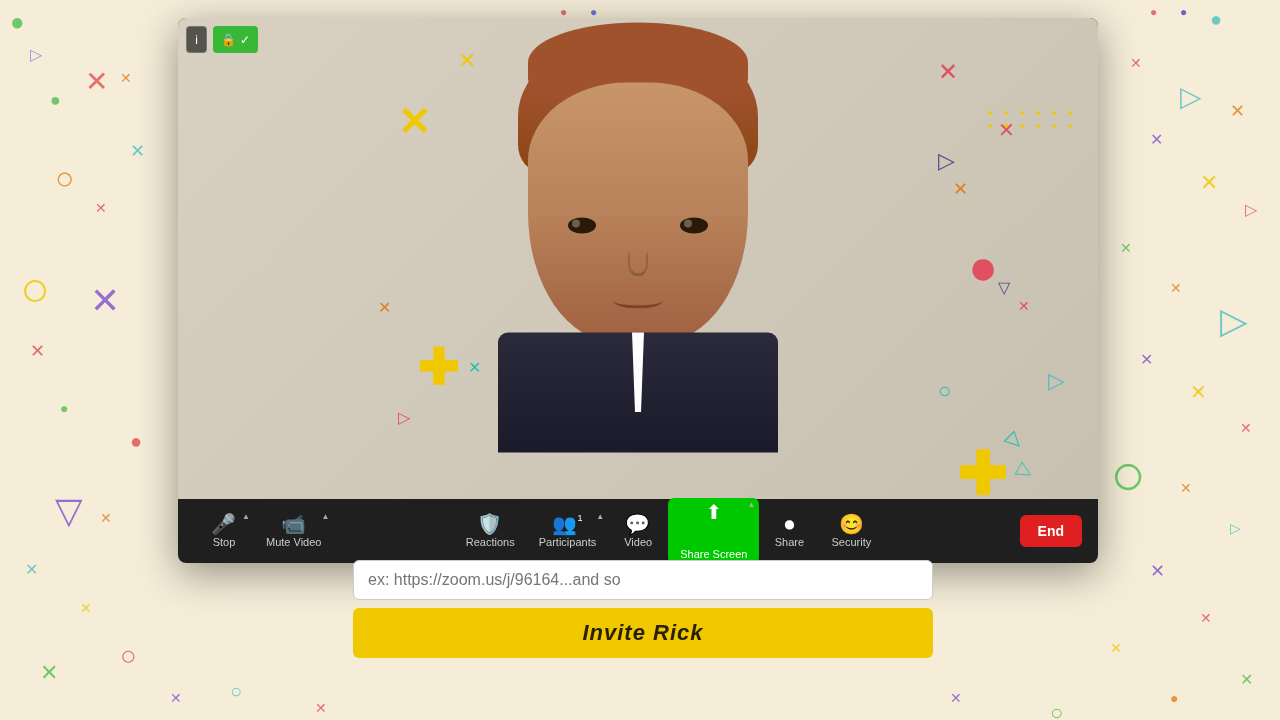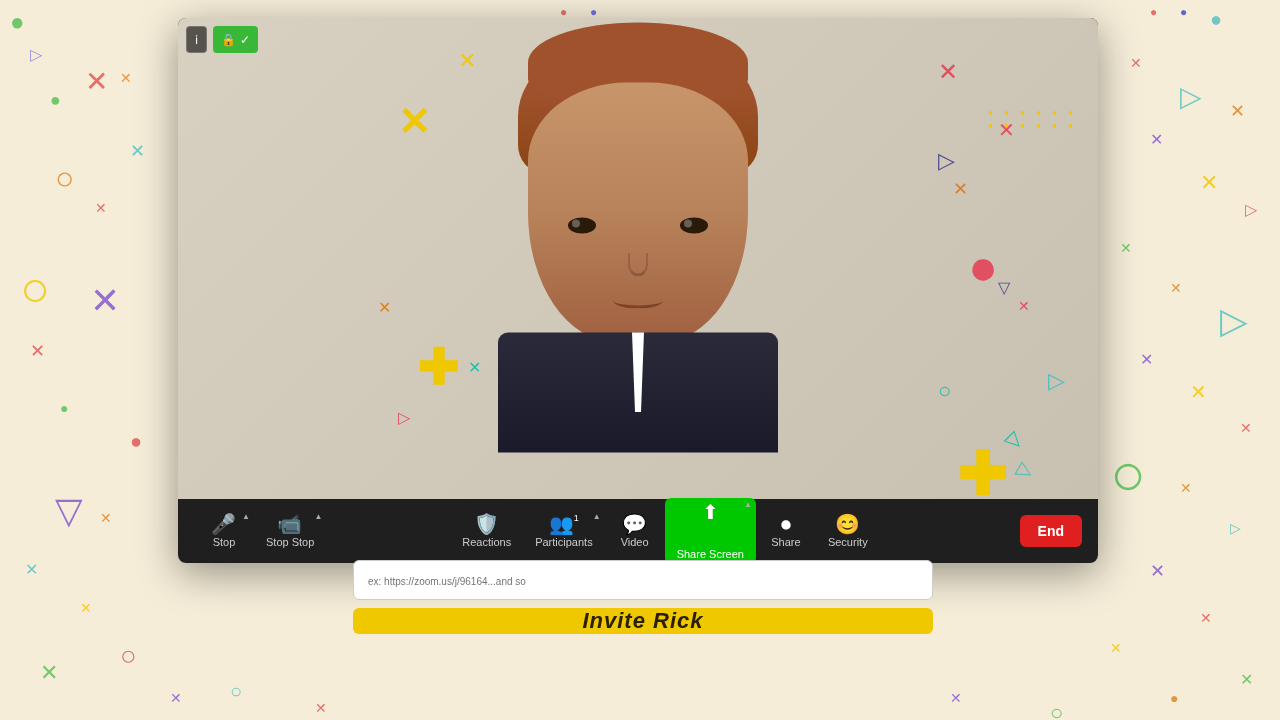--- a/index.html
+++ b/index.html
@@ -323,31 +323,31 @@
       border: 1px solid #ccc;
       border-radius: 6px;
       padding: 10px 14px;
       margin-bottom: 8px;
     }
 
     .invite-input {
       width: 100%;
       border: none;
       outline: none;
-      font-size: 10px;
+      font-size: 16px;
       color: #14532d;
       background: transparent;
     }
 
     .invite-btn {
       width: 100%;
       background: #f0c800;
       border: none;
       border-radius: 6px;
-      padding: 0;
+      padding: 12px;
       font-size: 22px;
       font-weight: 700;
       cursor: pointer;
       color: #2a2000;
       letter-spacing: 1px;
       font-style: italic;
     }
 
     
     .ds { position: absolute; pointer-events: none; font-size: 20px; opacity: 0.8; }
@@ -502,21 +502,21 @@
 
     <div class="toolbar-btn">
       <span class="chevron">▲</span>
       <span class="btn-icon">🎤</span>
       <span class="btn-label">Stop</span>
     </div>
 
     <div class="toolbar-btn">
       <span class="chevron">▲</span>
       <span class="btn-icon">📹</span>
-      <span class="btn-label">Stop Stop</span>
+      <span class="btn-label">Mute Video</span>
     </div>
 
     <div class="toolbar-spacer"></div>
 
     <div class="toolbar-btn">
       <span class="btn-icon">🛡️</span>
       <span class="btn-label">Reactions</span>
     </div>
 
     <div class="toolbar-btn">

